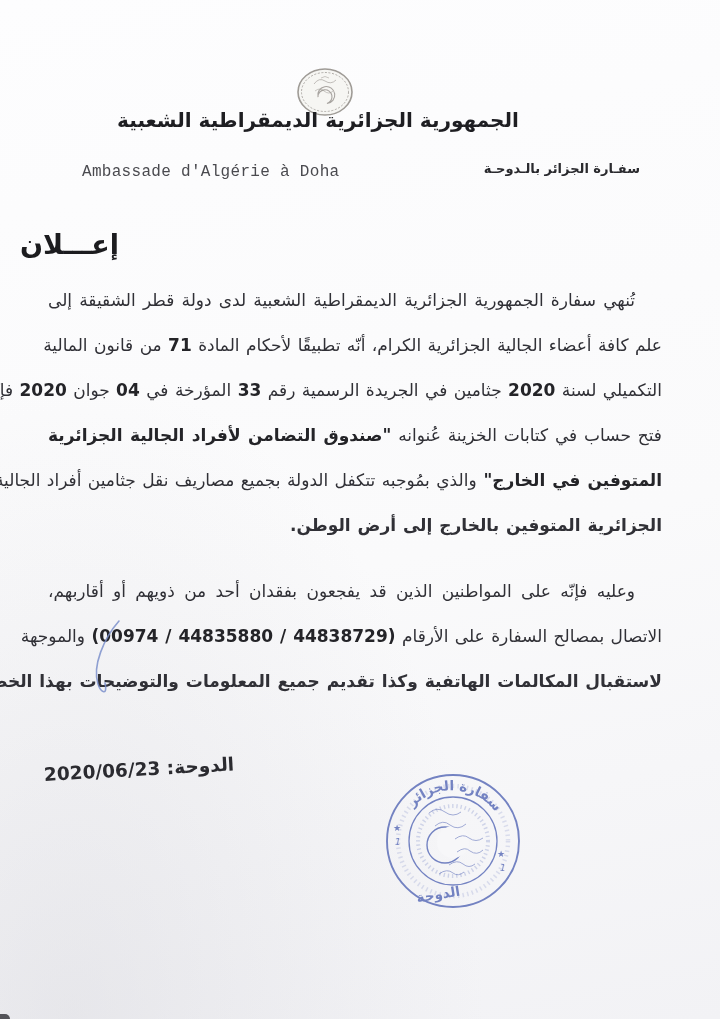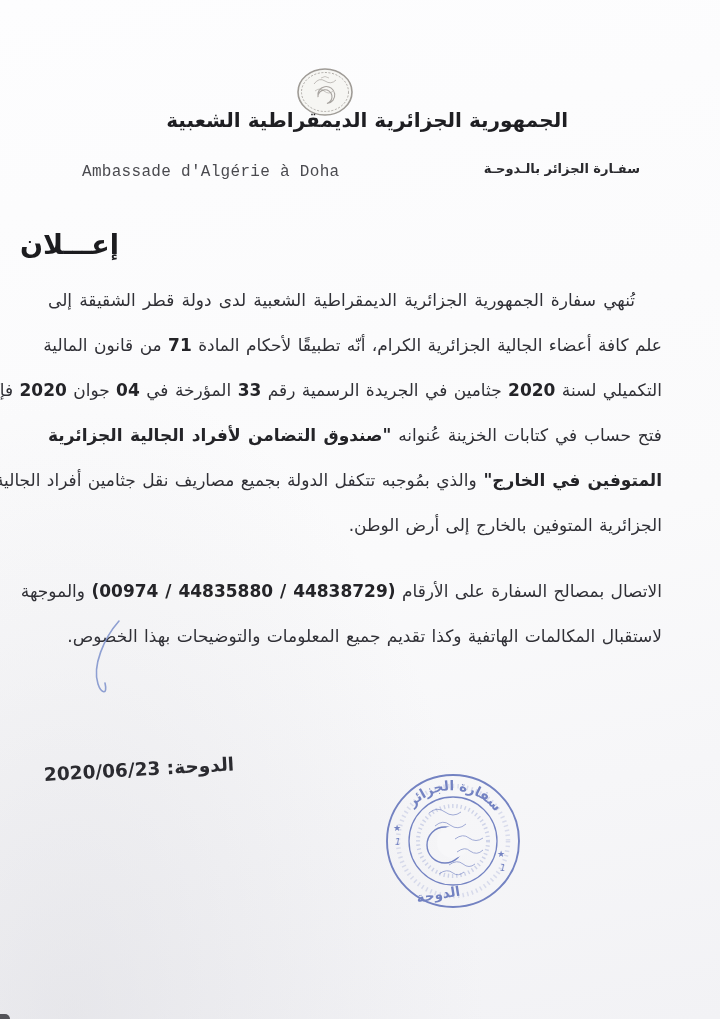--- a/index.html
+++ b/index.html
@@ -17,21 +17,21 @@
     color:#333338;
   }
   .corner-artifact{
     position:absolute;left:0;bottom:0;width:10px;height:5px;
     background:#3a3a3e;border-top-right-radius:5px;opacity:.85;
   }
   
   .emblem{position:absolute;left:294px;top:64px;}
   .hdr-ar{
     position:absolute;top:108px;left:68px;width:500px;
-    text-align:right;direction:rtl;
+    text-align:center;direction:rtl;
     font-size:20px;font-weight:bold;color:#1e1e22;
     letter-spacing:.2px;
   }
   .hdr-fr{
     position:absolute;top:144px;left:118px;width:376px;
     text-align:center;
     font-family:"Liberation Mono","DejaVu Sans Mono",monospace;
     font-size:12.5px;color:#414146;letter-spacing:.4px;white-space:nowrap;
   }
   .embassy-row{
@@ -60,21 +60,21 @@
   }
   .para{margin:0;padding:0;}
   .para + .para{margin-top:21px;}
   .line{
     direction:rtl;
     line-height:45px;height:45px;
     text-align:justify;text-align-last:justify;
     word-spacing:1px;white-space:nowrap;
   }
   .line.indent{padding-right:27px;}
-  .line.last{text-align-last:right;}
+  .line.last{text-align-last:right;font-weight:bold;}
   .line span[data-bold="true"]{font-weight:bold;color:#242428;}
   
   .date-line{
     position:absolute;left:44px;top:764px;
     direction:rtl;font-size:18.5px;font-weight:bold;color:#2b2b30;
     transform:rotate(-3.2deg);transform-origin:left center;
     white-space:nowrap;
   }
   
   .stamp{position:absolute;left:379px;top:767px;}
@@ -107,20 +107,21 @@
   <div class="body-text">
     <div class="para">
       <div class="line indent"><span>تُنهي سفارة الجمهورية الجزائرية الديمقراطية الشعبية لدى دولة قطر الشقيقة إلى</span></div>
       <div class="line"><span>علم كافة أعضاء الجالية الجزائرية الكرام، أنّه تطبيقًا لأحكام المادة </span><span data-bold="true">71</span><span> من قانون المالية</span></div>
       <div class="line"><span>التكميلي لسنة </span><span data-bold="true">2020</span><span> جثامين في الجريدة الرسمية رقم </span><span data-bold="true">33</span><span> المؤرخة في </span><span data-bold="true">04</span><span> جوان </span><span data-bold="true">2020</span><span> فإنّه تقرر</span></div>
       <div class="line"><span>فتح حساب في كتابات الخزينة عُنوانه </span><span data-bold="true">"صندوق التضامن لأفراد الجالية الجزائرية</span></div>
       <div class="line"><span data-bold="true">المتوفين في الخارج" </span><span>والذي بمُوجبه تتكفل الدولة بجميع مصاريف نقل جثامين أفراد الجالية</span></div>
       <div class="line last"><span>الجزائرية المتوفين بالخارج إلى أرض الوطن.</span></div>
     </div>
     <div class="para">
+      <div class="line indent"><span>وعليه فإنّه على المواطنين الذين قد يفجعون بفقدان أحد من ذويهم أو أقاربهم،</span></div>
       <div class="line"><span>الاتصال بمصالح السفارة على الأرقام </span><span data-bold="true">(44838729 / 44835880 / 00974)</span><span> والموجهة</span></div>
       <div class="line last"><span>لاستقبال المكالمات الهاتفية وكذا تقديم جميع المعلومات والتوضيحات بهذا الخصوص.</span></div>
     </div>
   </div>
 
   <svg class="pen-mark" width="42" height="86" viewBox="0 0 42 86" aria-hidden="true">
     <path d="M 33 5 C 18 22 6 50 12 68 C 15 77 22 80 19 67" fill="none" stroke="#7d90cb" stroke-width="1.6" stroke-linecap="round" opacity="0.85"></path>
   </svg>
 
   <div class="date-line">الدوحة: 2020/06/23</div>

